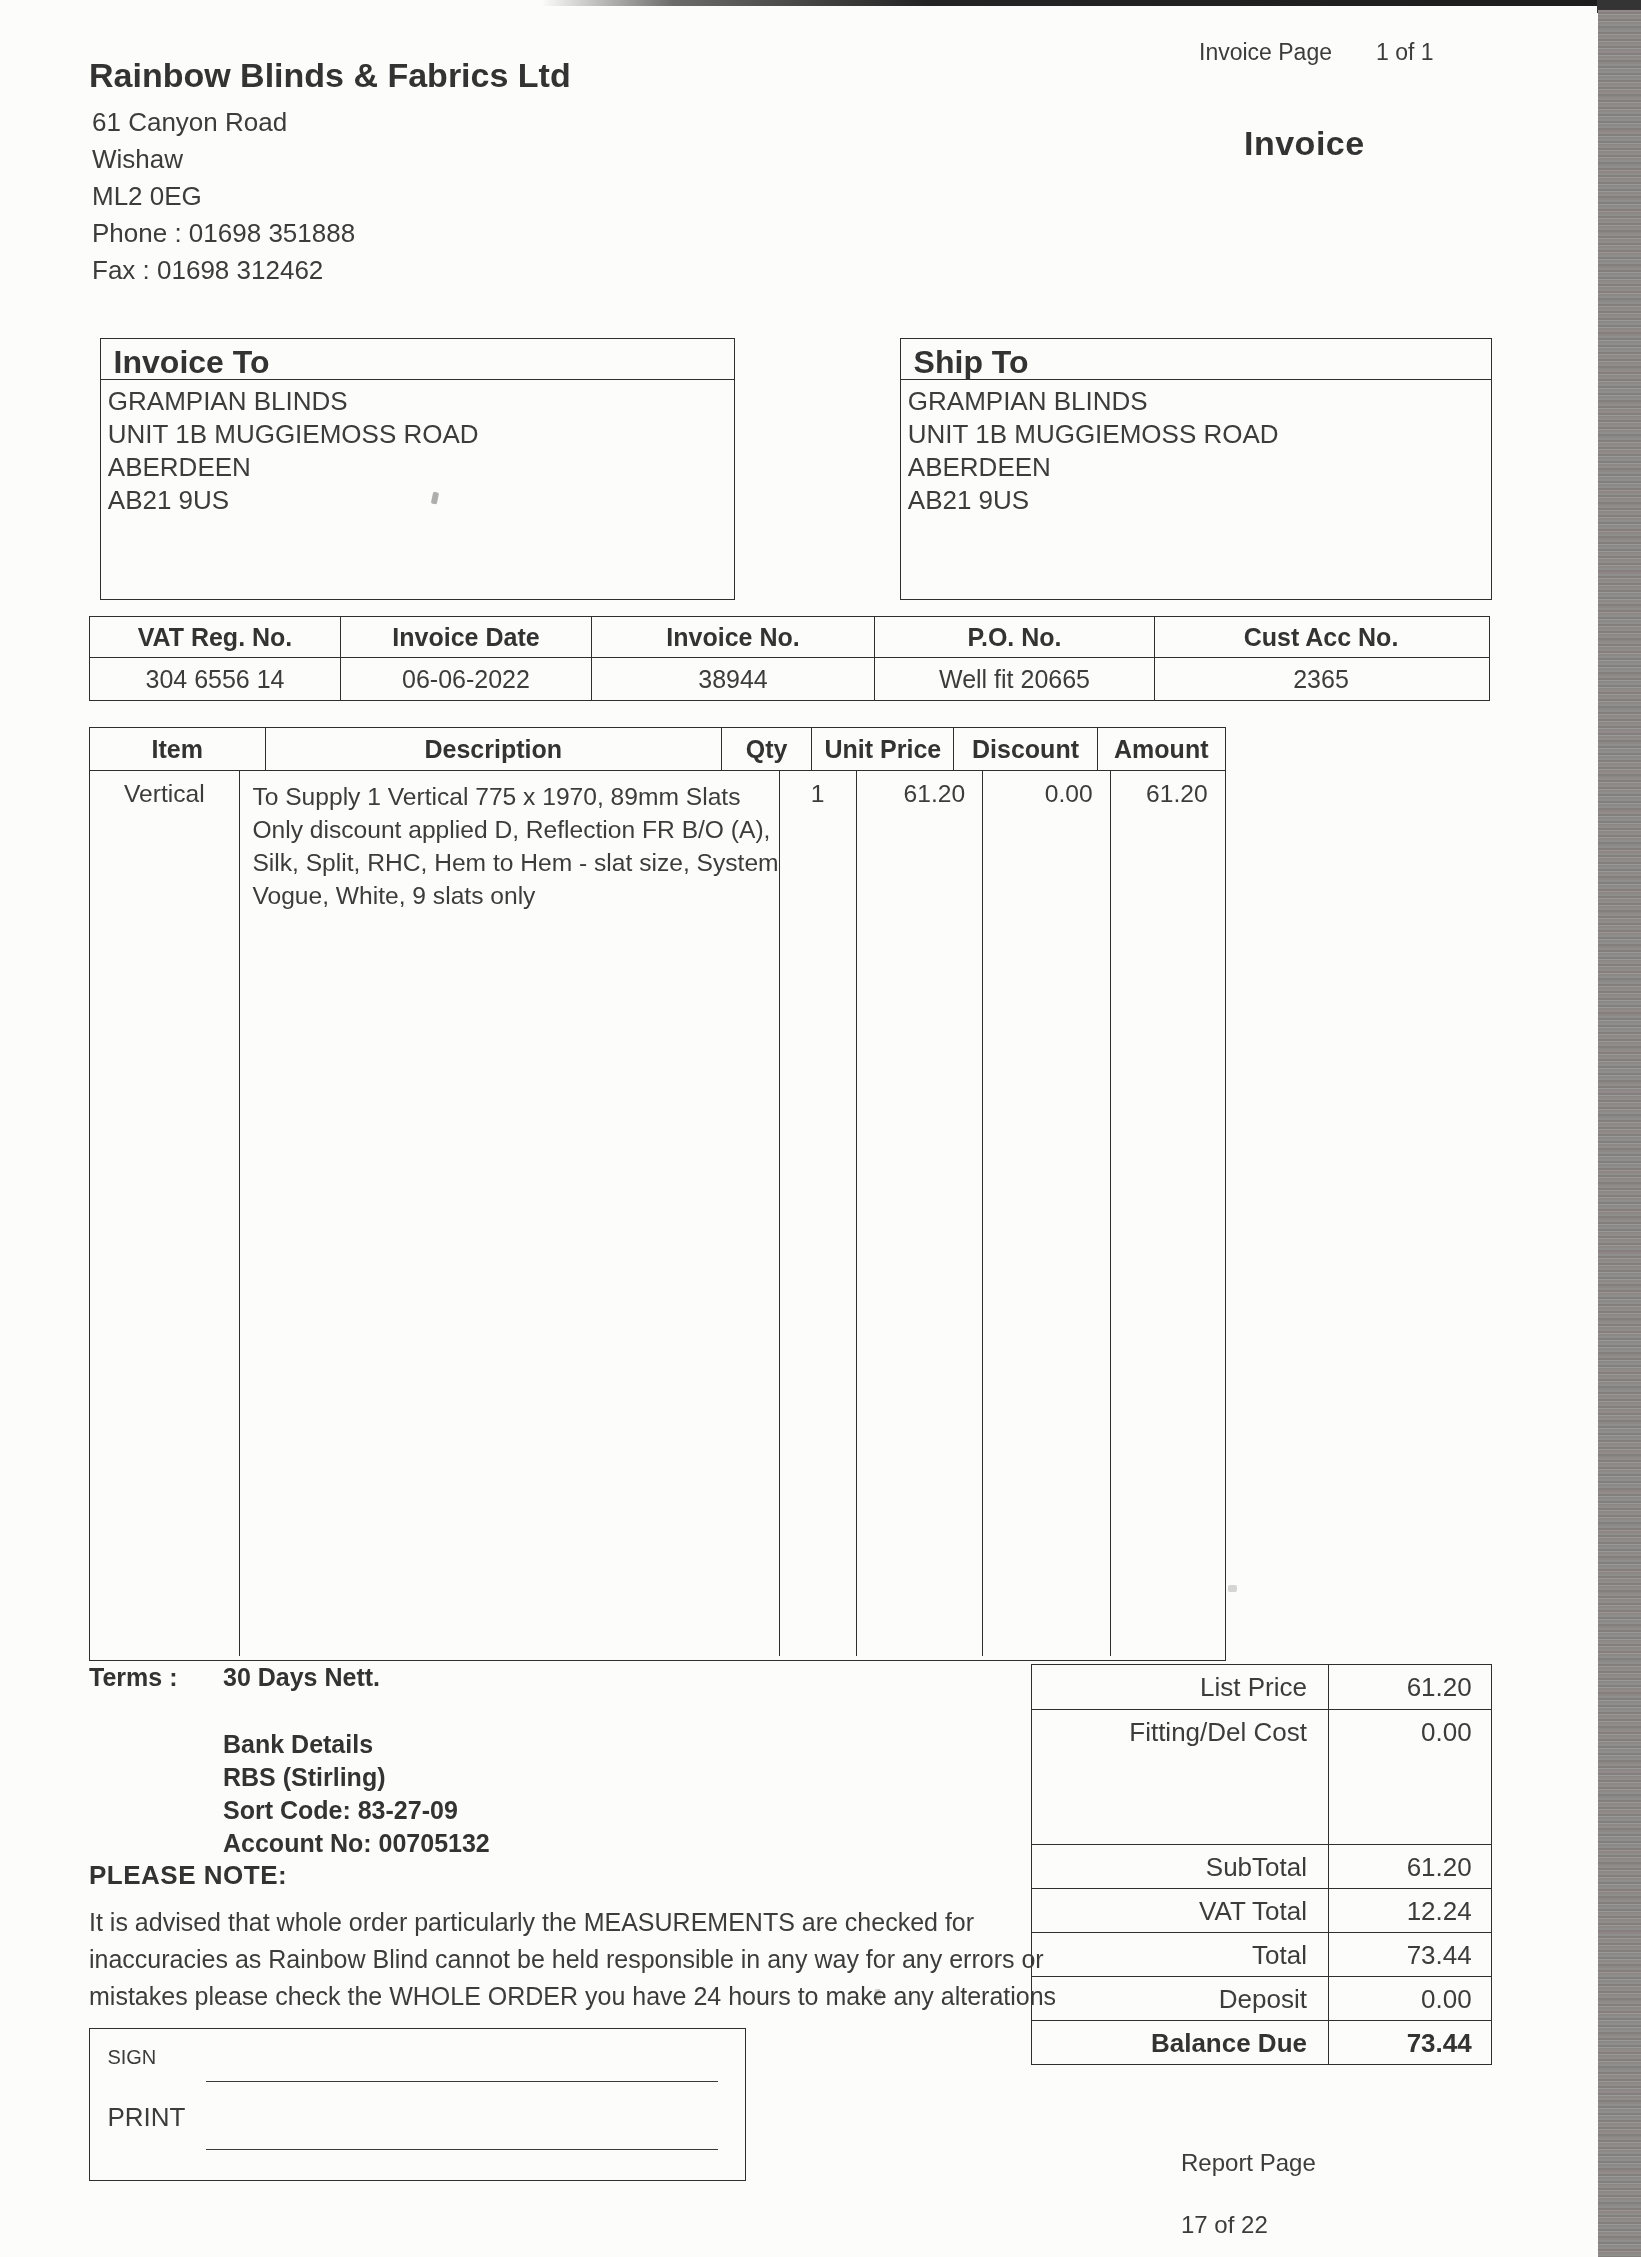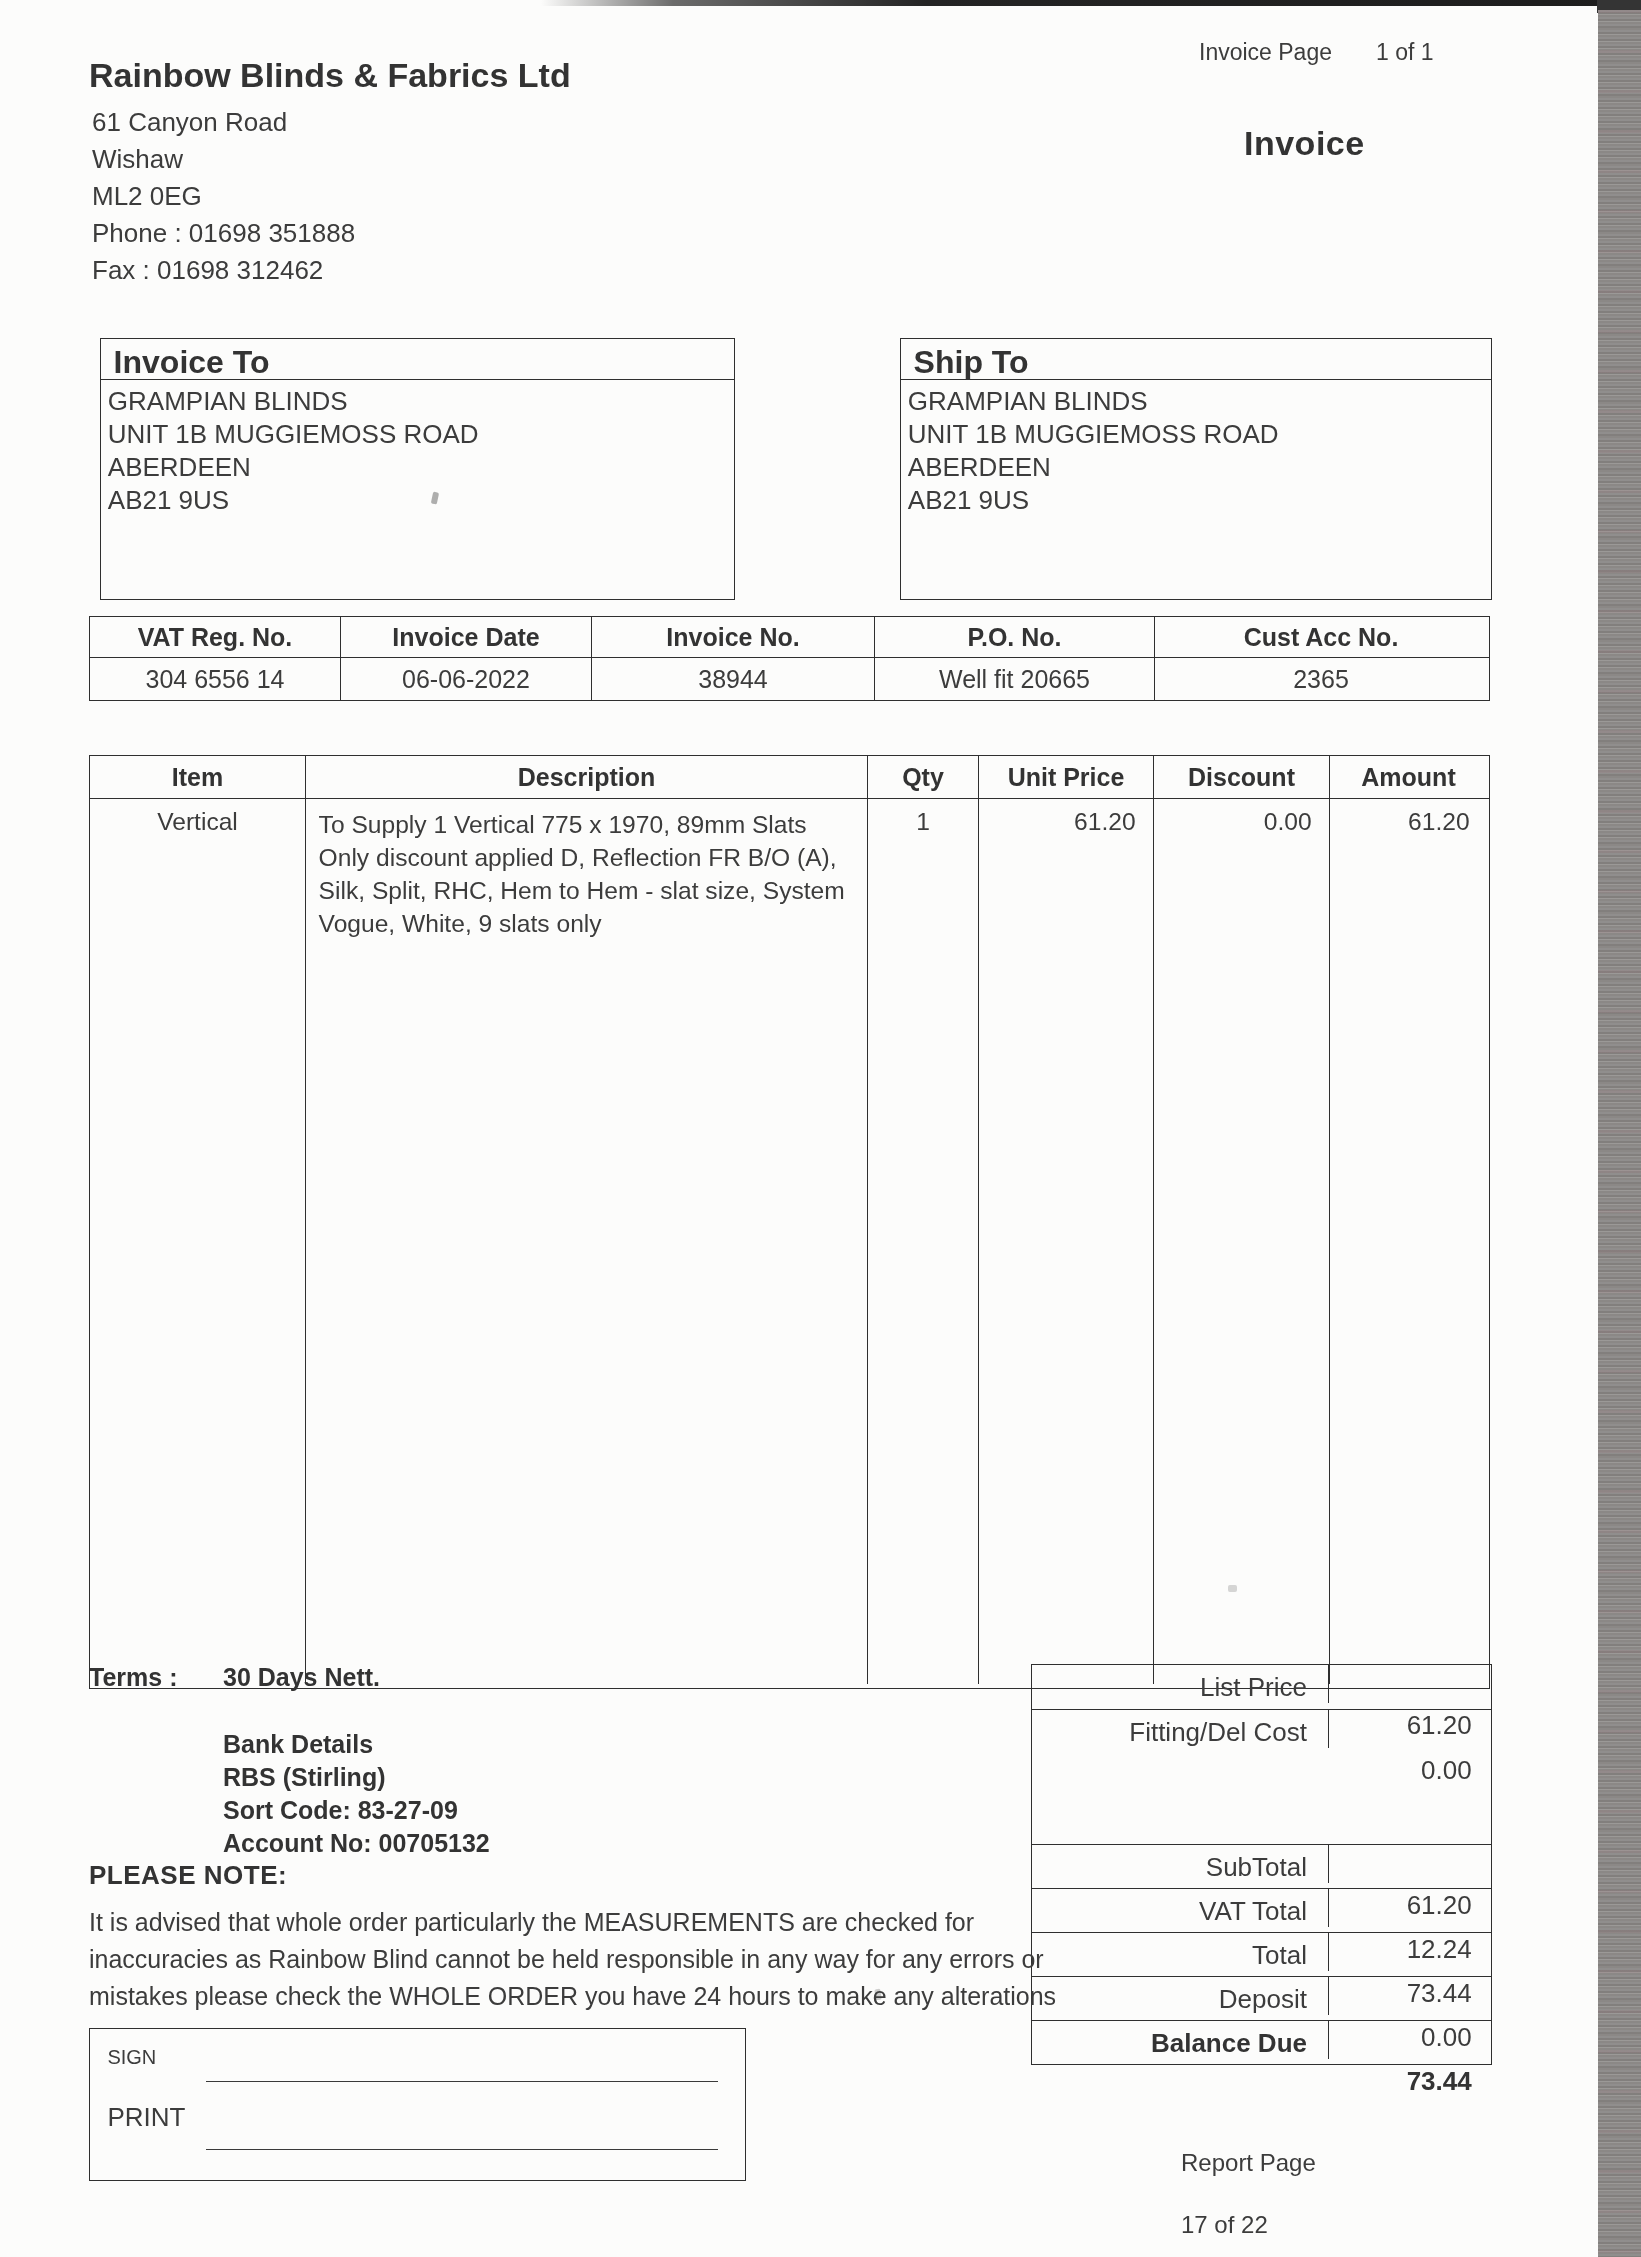--- a/index.html
+++ b/index.html
@@ -44,38 +44,38 @@
   .meta-table { position:absolute; left:89px; top:616px; width:1401px; border:1.9px solid #2f2f2f; box-sizing:border-box; }
   .meta-row { display:flex; }
   .meta-row.hdr { border-bottom:1.9px solid #2f2f2f; }
   .meta-cell { box-sizing:border-box; border-right:1.9px solid #2f2f2f; display:flex; align-items:center; justify-content:center; font-size:25px; }
   .meta-cell:last-child { border-right:none; }
   .meta-row.hdr .meta-cell { height:40px; font-weight:bold; color:#333; }
   .meta-row.val .meta-cell { height:42px; color:#3c3c3c; }
   .mc1 { width:251px; } .mc2 { width:251px; } .mc3 { width:283px; } .mc4 { width:280px; } .mc5 { width:332px; }
 
   
-  .items-table { position:absolute; left:89px; top:755px; width:1401px; height:934px; border:1.9px solid #2f2f2f; box-sizing:border-box; }
+  .items-table { position:absolute; left:89px; top:727px; width:1137px; height:934px; border:1.9px solid #2f2f2f; box-sizing:border-box; }
   .items-hdr { display:flex; border-bottom:1.9px solid #2f2f2f; height:42px; }
   .items-hdr .cell { display:flex; align-items:center; justify-content:center; font-weight:bold; font-size:25px; color:#333; }
   .items-body { display:flex; height:885px; }
   .cell { box-sizing:border-box; border-right:1.9px solid #2f2f2f; }
   .cell:last-child { border-right:none; }
   .c-item { width:216px; } .c-desc { width:562px; } .c-qty { width:111px; }
   .c-unit { width:175px; } .c-disc { width:176px; } .c-amt { width:157px; }
   .items-body .cell { font-size:24.6px; padding-top:8.7px; color:#3c3c3c; }
   .items-body .c-item { text-align:center; }
   .items-body .c-desc { padding-left:12.6px; line-height:33px; }
   .items-body .c-desc div { white-space:nowrap; }
   .items-body .c-qty { text-align:center; }
   .items-body .c-unit, .items-body .c-disc, .items-body .c-amt { text-align:right; padding-right:17.4px; }
 
   
   .totals-box { position:absolute; left:1031px; top:1664px; width:461px; border:1.9px solid #2f2f2f; box-sizing:border-box; }
-  .t-row { display:flex; border-bottom:1.9px solid #2f2f2f;flex-direction:column; }
+  .t-row { display:flex; border-bottom:1.9px solid #2f2f2f; }
   .t-row:last-child { border-bottom:none; }
   .t-label { width:297px; box-sizing:border-box; border-right:1.9px solid #2f2f2f; text-align:right; padding:6.8px 21px 0 0; font-size:26px; color:#3c3c3c; }
   .t-value { flex:1; text-align:right; padding:6.8px 19.3px 0 0; font-size:26px; color:#3c3c3c; }
   .t-row.h48 { height:44px; } .t-row.h138 { height:134px; } .t-row.h47 { height:43px; }
   .t-row.bold .t-label, .t-row.bold .t-value { font-weight:bold; color:#333; }
 
   
   .terms-label { position:absolute; left:89px; top:1663px; font-size:25px; font-weight:bold; color:#333; }
   .terms-value { position:absolute; left:223px; top:1663px; font-size:25px; font-weight:bold; color:#333; }
   .bank-block { position:absolute; left:223px; top:1728px; font-size:25px; font-weight:bold; line-height:33px; color:#333; }

